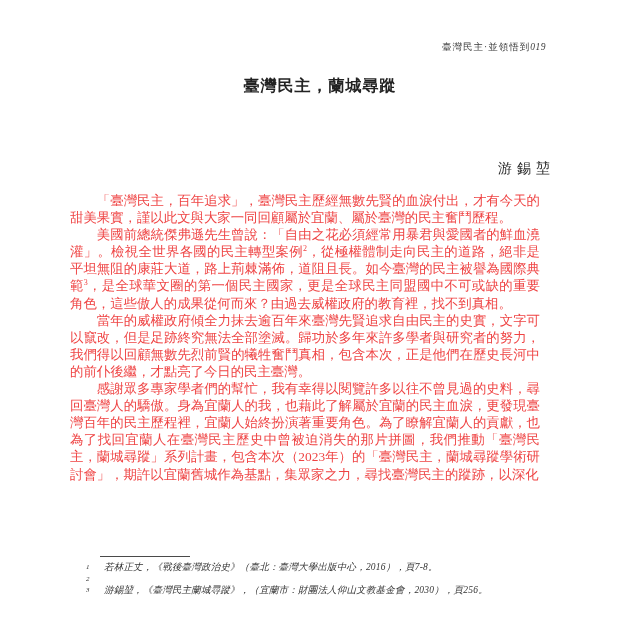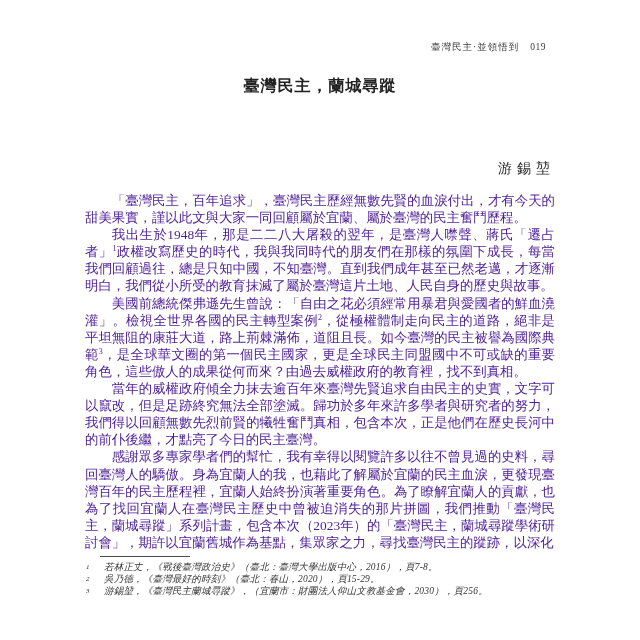--- a/index.html
+++ b/index.html
@@ -9,39 +9,39 @@
     font-family: "Liberation Serif", "DejaVu Serif", serif;
     color: #2b2b2b;
   }
   .page { position: relative; width: 640px; height: 640px; background: #ffffff; }
 
   .running-head {
     position: absolute; top: 41px; right: 94px;
     font-size: 9.5px; letter-spacing: 1px; color: #3a3a3a;
     white-space: nowrap;
   }
-  .running-head .page-num { margin-left: 11px; letter-spacing: 0.5px; }
+  .running-head .page-num { letter-spacing: 0.5px; font-style: italic; }
 
   .chapter-title {
     position: absolute; top: 77px; left: 85px; width: 470px;
     margin: 0; text-align: center;
     font-size: 16px; font-weight: bold; letter-spacing: 1px;
     color: #222222; line-height: 1.1;
   }
 
   .author {
     position: absolute; top: 160px; left: 85px; width: 470px;
     text-align: right; font-size: 14px; letter-spacing: 5px;
     text-indent: 5px; color: #2b2b2b;
   }
 
   .body-text {
-    position: absolute; top: 192px; left: 85px; width: 470px;
+    position: absolute; top: 192px; left: 70px; width: 470px;
     font-size: 13.4px; line-height: 17.1px;
-    text-align: justify; color: #4c1d95;
+    text-align: justify; color: #ef4444;
   }
   .body-text p { margin: 0; text-indent: 2em; }
   .body-text sup {
     font-size: 8px; line-height: 0; vertical-align: super;
   }
 
   .footnotes {
     position: absolute; top: 556px; left: 85px; width: 470px;
   }
   .fn-rule {
@@ -68,36 +68,34 @@
   <div class="running-head">
     <span>臺灣民主·並領悟到</span><span class="page-num">019</span>
   </div>
 
   <h1 class="chapter-title">臺灣民主，蘭城尋蹤</h1>
 
   <div class="author">游錫堃</div>
 
   <div class="body-text">
       <p>「臺灣民主，百年追求」，臺灣民主歷經無數先賢的血淚付出，才有今天的甜美果實，謹以此文與大家一同回顧屬於宜蘭、屬於臺灣的民主奮鬥歷程。</p>
-      <p>我出生於1948年，那是二二八大屠殺的翌年，是臺灣人噤聲、蔣氏「遷占者」<sup>1</sup>政權改寫歷史的時代，我與我同時代的朋友們在那樣的氛圍下成長，每當我們回顧過往，總是只知中國，不知臺灣。直到我們成年甚至已然老邁，才逐漸明白，我們從小所受的教育抹滅了屬於臺灣這片土地、人民自身的歷史與故事。</p>
       <p>美國前總統傑弗遜先生曾說：「自由之花必須經常用暴君與愛國者的鮮血澆灌」。檢視全世界各國的民主轉型案例<sup>2</sup>，從極權體制走向民主的道路，絕非是平坦無阻的康莊大道，路上荊棘滿佈，道阻且長。如今臺灣的民主被譽為國際典範<sup>3</sup>，是全球華文圈的第一個民主國家，更是全球民主同盟國中不可或缺的重要角色，這些傲人的成果從何而來？由過去威權政府的教育裡，找不到真相。</p>
       <p>當年的威權政府傾全力抹去逾百年來臺灣先賢追求自由民主的史實，文字可以竄改，但是足跡終究無法全部塗滅。歸功於多年來許多學者與研究者的努力，我們得以回顧無數先烈前賢的犧牲奮鬥真相，包含本次，正是他們在歷史長河中的前仆後繼，才點亮了今日的民主臺灣。</p>
       <p>感謝眾多專家學者們的幫忙，我有幸得以閱覽許多以往不曾見過的史料，尋回臺灣人的驕傲。身為宜蘭人的我，也藉此了解屬於宜蘭的民主血淚，更發現臺灣百年的民主歷程裡，宜蘭人始終扮演著重要角色。為了瞭解宜蘭人的貢獻，也為了找回宜蘭人在臺灣民主歷史中曾被迫消失的那片拼圖，我們推動「臺灣民主，蘭城尋蹤」系列計畫，包含本次（2023年）的「臺灣民主，蘭城尋蹤學術研討會」，期許以宜蘭舊城作為基點，集眾家之力，尋找臺灣民主的蹤跡，以深化</p>
     </div>
 
   <div class="footnotes">
     <div class="fn-rule"></div>
     <div id="footnote-list">
         <div class="fn-item">
           <span class="fn-num">1</span>
           <span class="fn-text">若林正丈，《戰後臺灣政治史》（臺北：臺灣大學出版中心，2016），頁7-8。</span>
         </div>
         <div class="fn-item">
           <span class="fn-num">2</span>
-          <span class="fn-text">吳乃德，《臺灣最好的時刻》（臺北：春山，2020），頁15-29。</span>
         </div>
         <div class="fn-item">
           <span class="fn-num">3</span>
           <span class="fn-text">游錫堃，《臺灣民主蘭城尋蹤》，（宜蘭市：財團法人仰山文教基金會，2030），頁256。</span>
         </div>
       </div>
   </div>
 
 </div>
 

